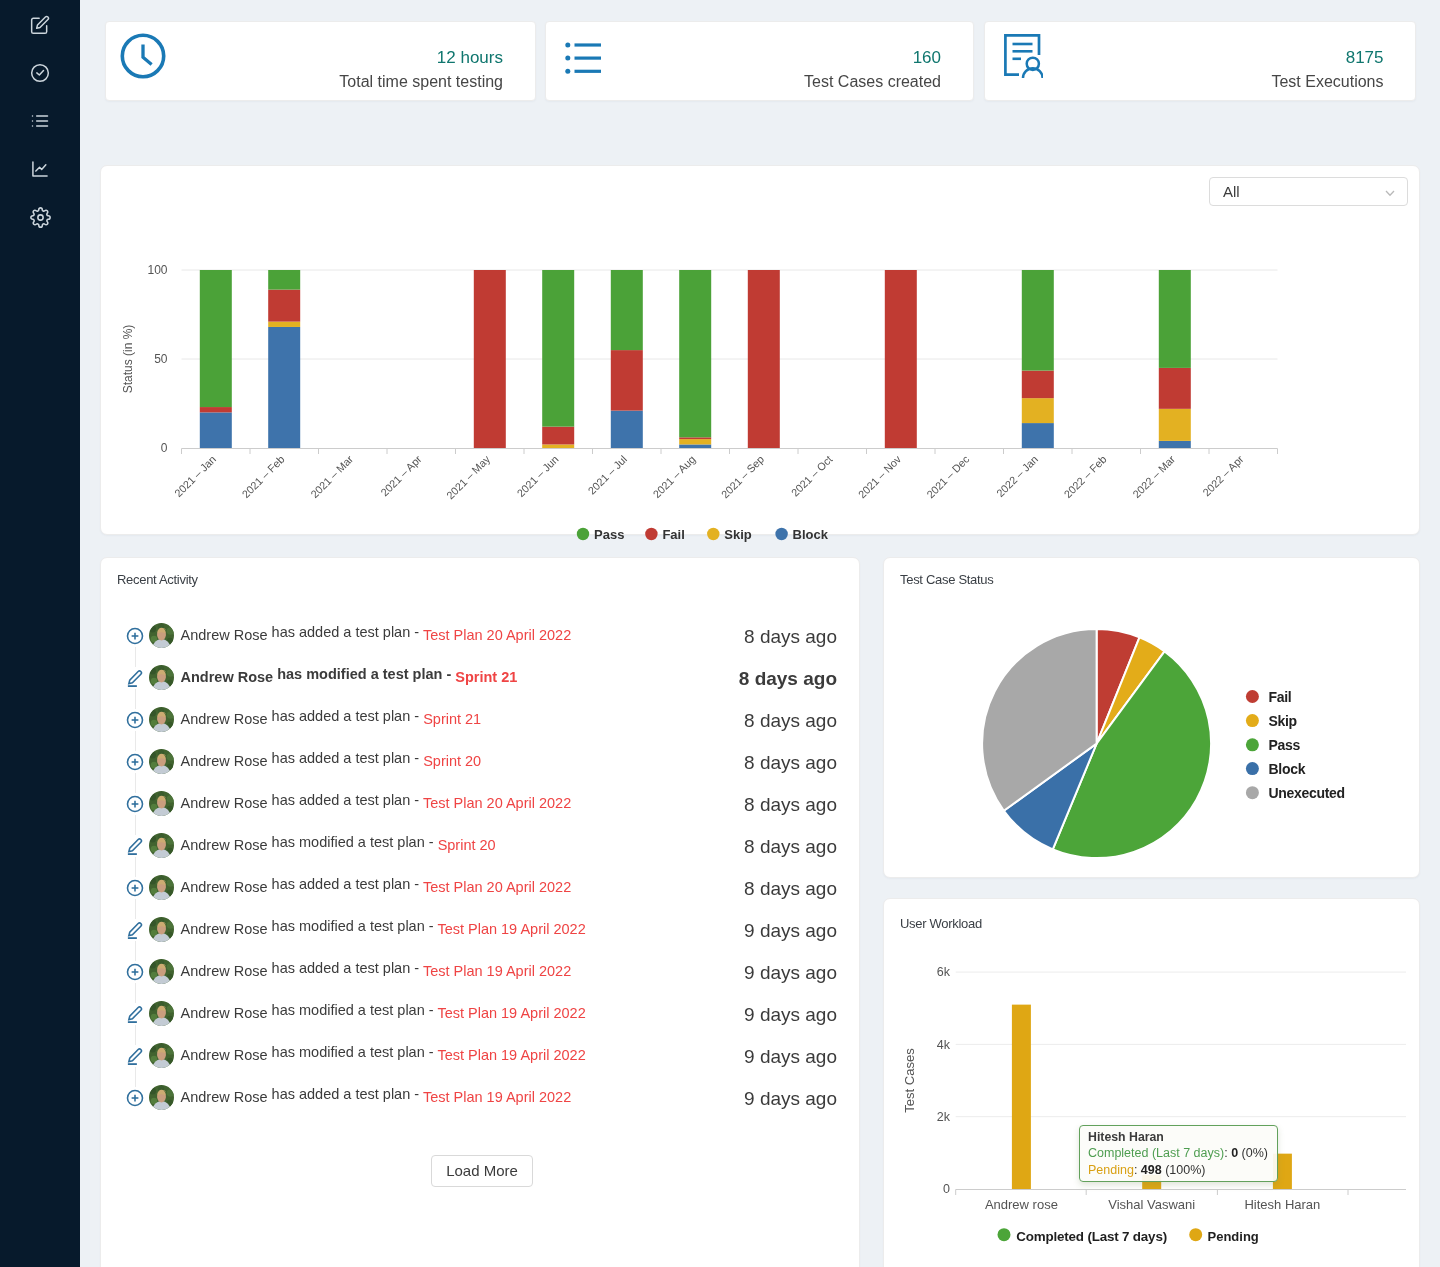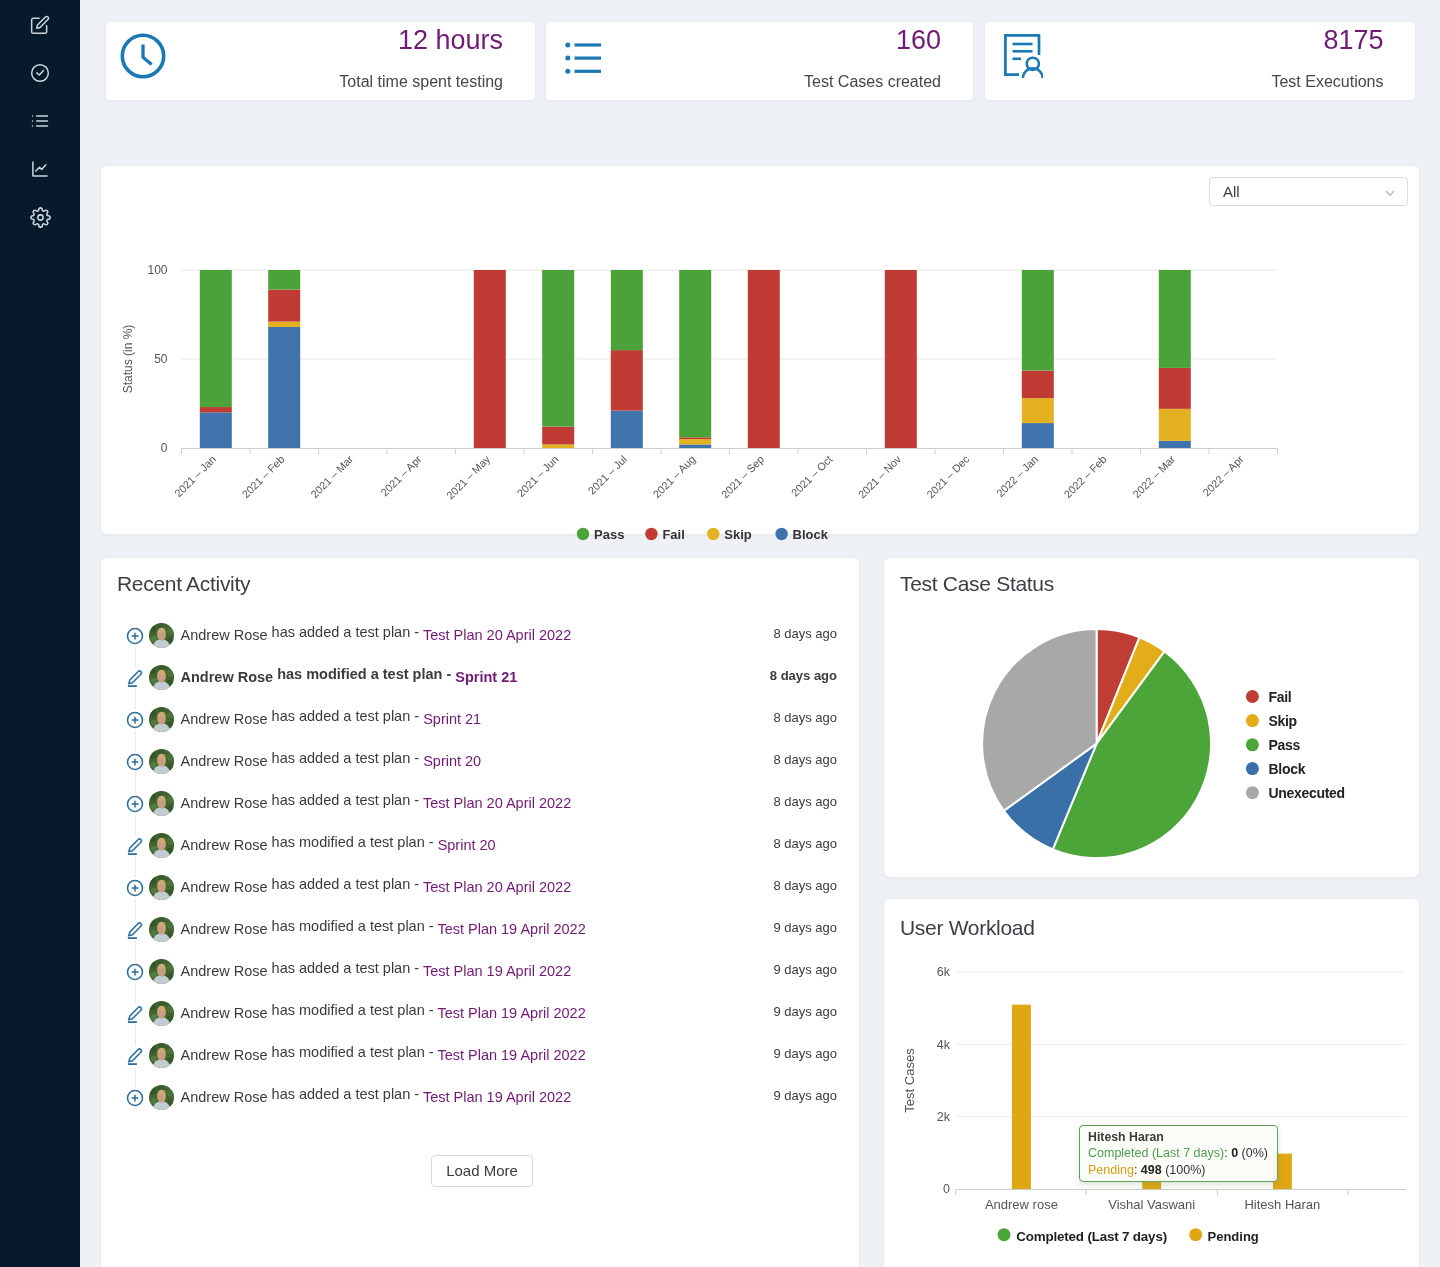--- a/index.html
+++ b/index.html
@@ -2,40 +2,40 @@
 <html><head>
 <meta charset="utf-8">
 <style>
 * { margin:0; padding:0; box-sizing:border-box; }
 html,body { width:1440px; height:1267px; overflow:hidden; }
 body { font-family:"Liberation Sans", sans-serif; background:#edf1f5; position:relative; }
 .sidebar { position:absolute; left:0; top:0; width:80px; height:1267px; background:#071a2c; }
 .sbi { position:absolute; left:30px; }
 .card { position:absolute; background:#fff; border:1px solid #ececec; box-shadow:0 1px 2px rgba(30,50,90,0.04); }
 .statcard { border-radius:4px; height:80px; top:21px; }
-.statnum { position:absolute; right:31.5px; top:3px; font-size:27px; color:#701a75; }
+.statnum { position:absolute; right:31.5px; top:26px; font-size:17px; color:#0f766e; }
 .statlbl { position:absolute; right:31.5px; top:51px; font-size:16px; color:#464646; }
 #card1 { left:104.5px; width:431px; }
 #card2 { left:544.5px; width:429px; }
 #card3 { left:984px; width:432px; }
 #chartcard { left:100px; top:165px; width:1320px; height:370px; border-radius:7px; }
 #racard { left:100px; top:557px; width:760px; height:750px; border-radius:7px; }
 #tcscard { left:883px; top:557px; width:537px; height:321px; border-radius:7px; }
 #wlcard { left:883px; top:898px; width:537px; height:409px; border-radius:7px; }
-.ctitle { position:absolute; left:16px; top:14px; font-size:21px; letter-spacing:-0.3px; color:#3a3f45; }
+.ctitle { position:absolute; left:16px; top:14px; font-size:13px; letter-spacing:-0.3px; color:#3a3f45; }
 .dropdown { position:absolute; right:11px; top:11px; width:199px; height:29px; border:1px solid #dcdcdc; border-radius:4px; font-size:15px; color:#3c3c3c; line-height:27px; padding-left:13px; background:#fff; }
 .dropdown svg { position:absolute; right:11px; top:9px; }
 .arow { position:absolute; left:0; width:100%; height:26px; }
 .aicon { position:absolute; left:25px; top:4px; }
 .aava { position:absolute; left:48px; top:0.5px; }
 .atext { position:absolute; left:79.5px; top:4px; font-size:14.5px; color:#3b3b3b; white-space:nowrap; }
 .aname { color:#3b3b3b; }
 .aact { position:relative; top:-2.5px; }
-.alink { color:#701a75; }
-.atime { position:absolute; right:22px; top:3px; font-size:13px; color:#3b3b3b; }
+.alink { color:#ef4444; }
+.atime { position:absolute; right:22px; top:3px; font-size:19px; color:#3b3b3b; }
 .aline { position:absolute; left:33.5px; width:1.5px; background:#e9e9e9; }
 .loadmore { position:absolute; left:330px; top:597px; width:102px; height:32px; border:1px solid #d9d9d9; border-radius:4px; background:#fff; font-size:15px; color:#3b3b3b; text-align:center; line-height:30px; }
 .tooltip { position:absolute; left:195px; top:225.5px; width:199px; height:57px; background:rgba(252,252,249,0.93); border:1.5px solid #62a15c; border-radius:4px; box-shadow:0 3px 6px rgba(110,130,80,0.22); padding:3.5px 8px; font-size:12.5px; color:#333; white-space:nowrap; }
 .tooltip .tl1 { font-size:12.3px; font-weight:bold; color:#3c3c3c; line-height:16px; }
 .tooltip .tl2 { color:#4e9d50; line-height:17px; }
 .tooltip .tl3 { color:#d9a013; line-height:17px; }
 .tooltip b { color:#222; }
 .tooltip span.dark { color:#333; }
 </style>
 </head>

